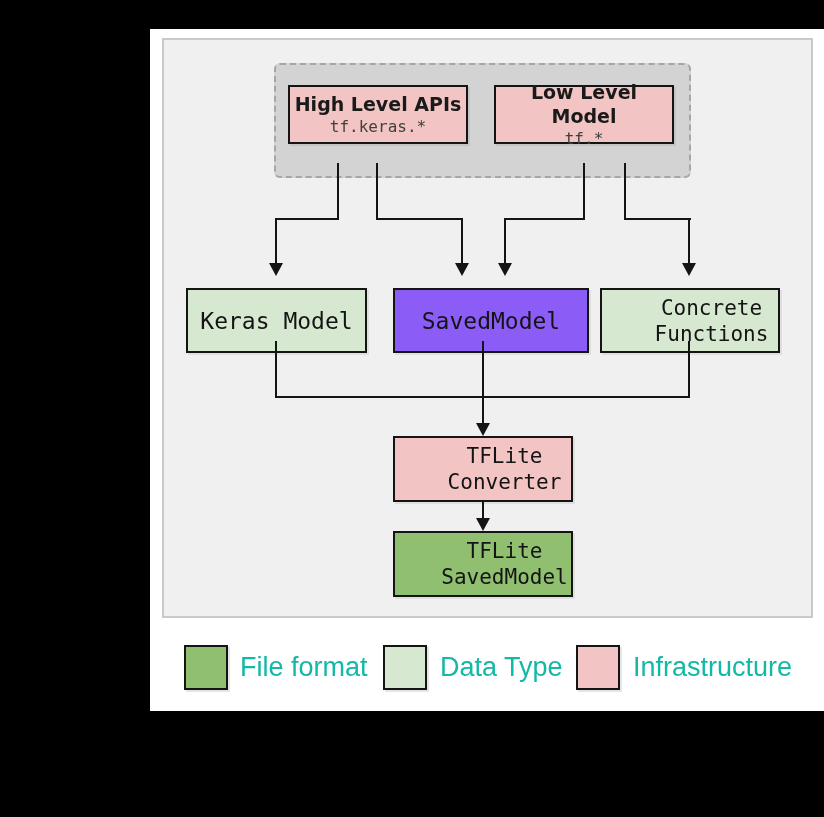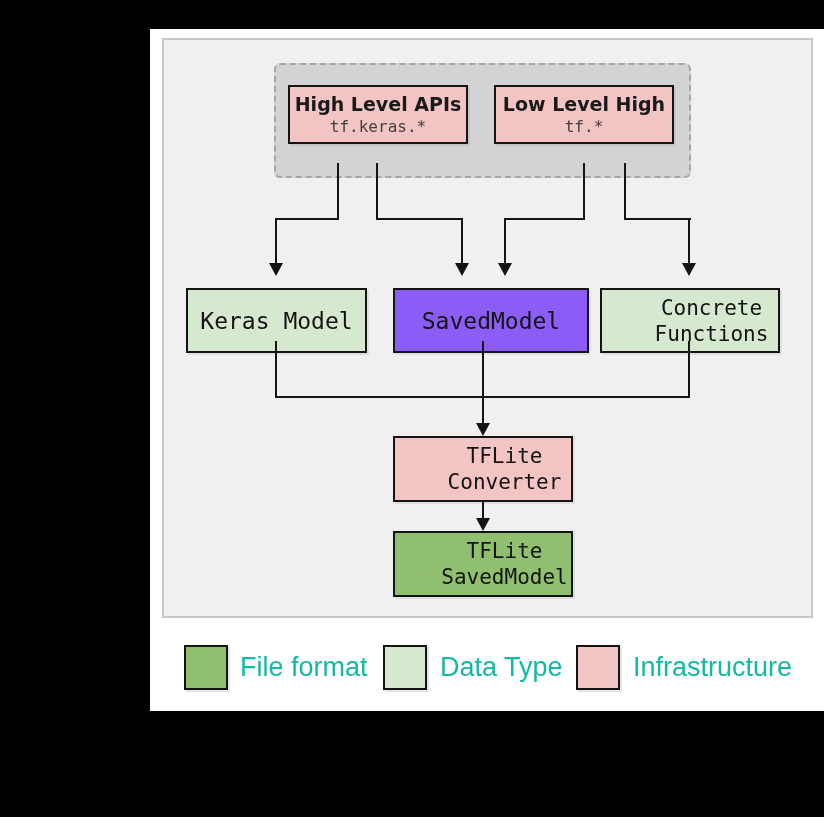--- a/index.html
+++ b/index.html
@@ -52,21 +52,21 @@
   <div class="panel"></div>
 
   <div class="dashed-group"></div>
 
   <div class="node api-box" style="left: 288px; top: 85px; background-color: rgb(242, 197, 196);">
     <div class="api-title">High Level APIs</div>
     <div class="api-code">tf.keras.*</div>
   </div>
 
   <div class="node api-box" style="left: 494px; top: 85px; background-color: rgb(242, 197, 196);">
-    <div class="api-title">Low Level High</div>
+    <div class="api-title">Low Level Model</div>
     <div class="api-code">tf.*</div>
   </div>
 
   <div class="vl" style="left:337px; top:163px; height:57px;"></div>
   <div class="vl" style="left:376px; top:163px; height:57px;"></div>
   <div class="vl" style="left:583px; top:163px; height:57px;"></div>
   <div class="vl" style="left:624px; top:163px; height:57px;"></div>
 
   <div class="hl" style="left:275px; top:218px; width:64px;"></div>
   <div class="hl" style="left:376px; top:218px; width:87px;"></div>

